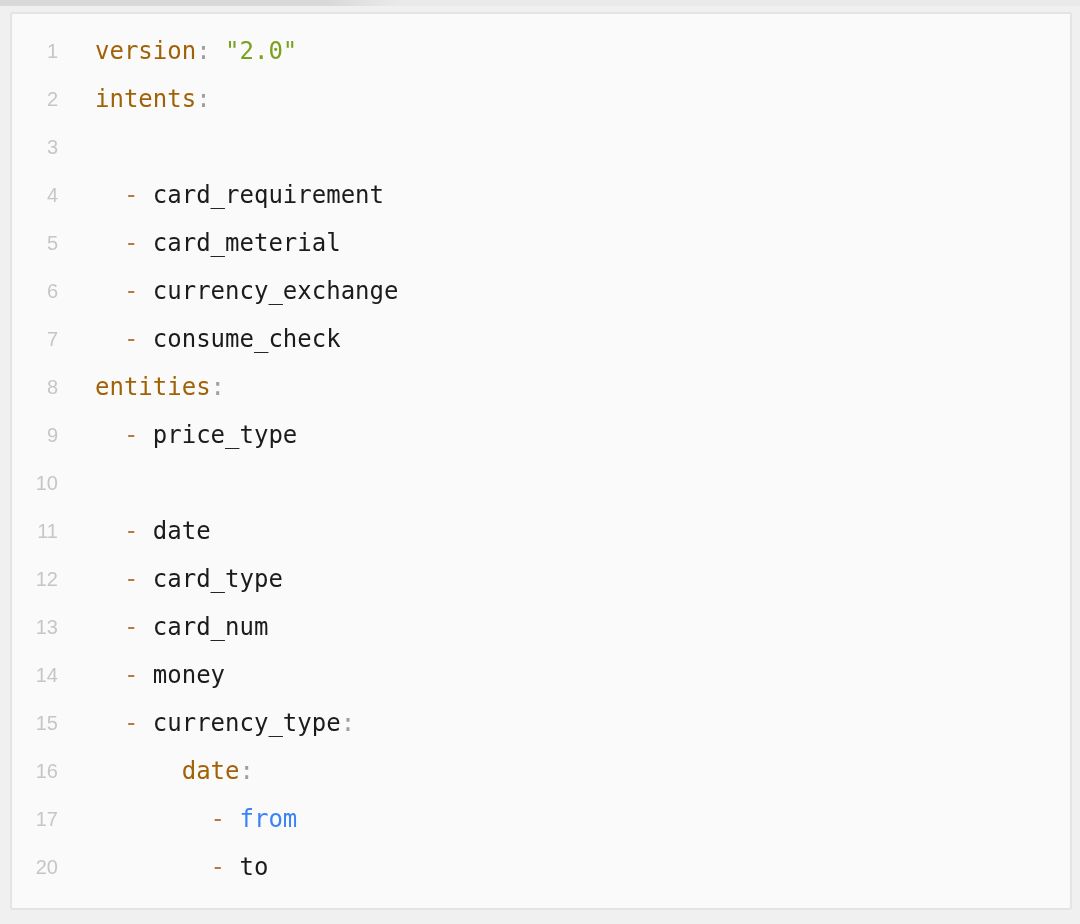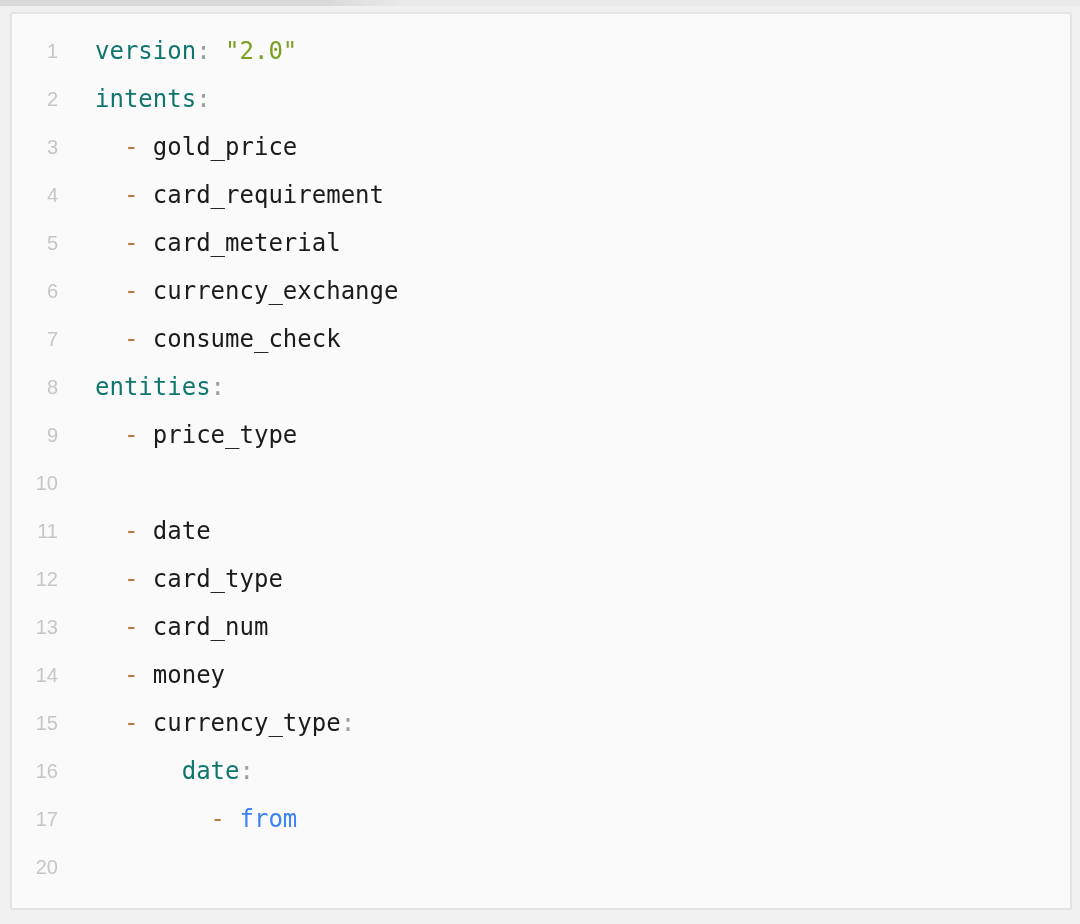--- a/index.html
+++ b/index.html
@@ -46,48 +46,48 @@
     font-size: 20px;
     color: #c6c6ca;
     flex: 0 0 auto;
   }
   .code {
     margin-left: 37px;
     font-size: 24px;
     white-space: pre;
     color: #1b1b1b;
   }
-  .tok-key   { color: #0f766e; }
+  .tok-key   { color: #a16207; }
   .tok-plain { color: #1b1b1b; }
   .tok-colon { color: #9e9e9e; }
   .tok-dash  { color: #b5793f; }
   .tok-string{ color: #79a11e; }
   .tok-keyword{ color: #3b82f6; }
 </style>
 </head>
 <body>
 
 <div class="scrollbar-track">
   <div class="scrollbar-thumb"></div>
 </div>
 
 <div class="code-block">
   <div id="code-lines">
       <div class="code-row"><span class="ln">1</span><span class="code"><span class="tok-key">version</span><span class="tok-colon">:</span><span class="tok-plain"> </span><span class="tok-string">"2.0"</span></span></div>
       <div class="code-row"><span class="ln">2</span><span class="code"><span class="tok-key">intents</span><span class="tok-colon">:</span></span></div>
-      <div class="code-row"><span class="ln">3</span><span class="code"><span class="tok-plain">  </span><span class="tok-dash">-</span><span class="tok-plain"> </span><span class="tok-plain">gold_price</span></span></div>
+      <div class="code-row"><span class="ln">3</span></div>
       <div class="code-row"><span class="ln">4</span><span class="code"><span class="tok-plain">  </span><span class="tok-dash">-</span><span class="tok-plain"> </span><span class="tok-plain">card_requirement</span></span></div>
       <div class="code-row"><span class="ln">5</span><span class="code"><span class="tok-plain">  </span><span class="tok-dash">-</span><span class="tok-plain"> </span><span class="tok-plain">card_meterial</span></span></div>
       <div class="code-row"><span class="ln">6</span><span class="code"><span class="tok-plain">  </span><span class="tok-dash">-</span><span class="tok-plain"> </span><span class="tok-plain">currency_exchange</span></span></div>
       <div class="code-row"><span class="ln">7</span><span class="code"><span class="tok-plain">  </span><span class="tok-dash">-</span><span class="tok-plain"> </span><span class="tok-plain">consume_check</span></span></div>
       <div class="code-row"><span class="ln">8</span><span class="code"><span class="tok-key">entities</span><span class="tok-colon">:</span></span></div>
       <div class="code-row"><span class="ln">9</span><span class="code"><span class="tok-plain">  </span><span class="tok-dash">-</span><span class="tok-plain"> </span><span class="tok-plain">price_type</span></span></div>
       <div class="code-row"><span class="ln">10</span></div>
       <div class="code-row"><span class="ln">11</span><span class="code"><span class="tok-plain">  </span><span class="tok-dash">-</span><span class="tok-plain"> </span><span class="tok-plain">date</span></span></div>
       <div class="code-row"><span class="ln">12</span><span class="code"><span class="tok-plain">  </span><span class="tok-dash">-</span><span class="tok-plain"> </span><span class="tok-plain">card_type</span></span></div>
       <div class="code-row"><span class="ln">13</span><span class="code"><span class="tok-plain">  </span><span class="tok-dash">-</span><span class="tok-plain"> </span><span class="tok-plain">card_num</span></span></div>
       <div class="code-row"><span class="ln">14</span><span class="code"><span class="tok-plain">  </span><span class="tok-dash">-</span><span class="tok-plain"> </span><span class="tok-plain">money</span></span></div>
       <div class="code-row"><span class="ln">15</span><span class="code"><span class="tok-plain">  </span><span class="tok-dash">-</span><span class="tok-plain"> </span><span class="tok-plain">currency_type</span><span class="tok-colon">:</span></span></div>
       <div class="code-row"><span class="ln">16</span><span class="code"><span class="tok-plain">      </span><span class="tok-key">date</span><span class="tok-colon">:</span></span></div>
       <div class="code-row"><span class="ln">17</span><span class="code"><span class="tok-plain">        </span><span class="tok-dash">-</span><span class="tok-plain"> </span><span class="tok-keyword">from</span></span></div>
-      <div class="code-row"><span class="ln">20</span></div>
+      <div class="code-row"><span class="ln">20</span><span class="code"><span class="tok-plain">        </span><span class="tok-dash">-</span><span class="tok-plain"> </span><span class="tok-plain">to</span></span></div>
     </div>
 </div>
 
 </body></html>

